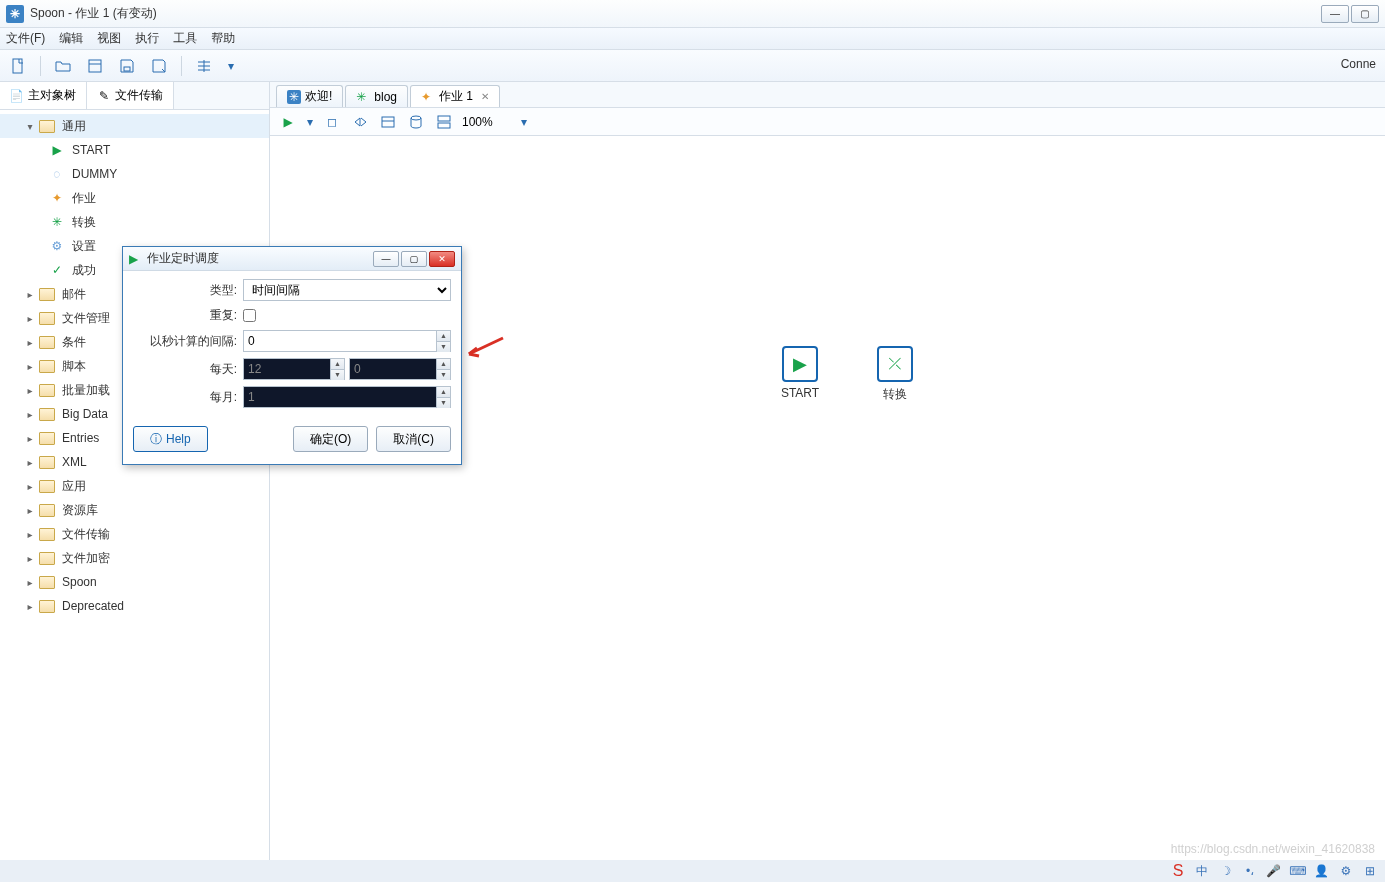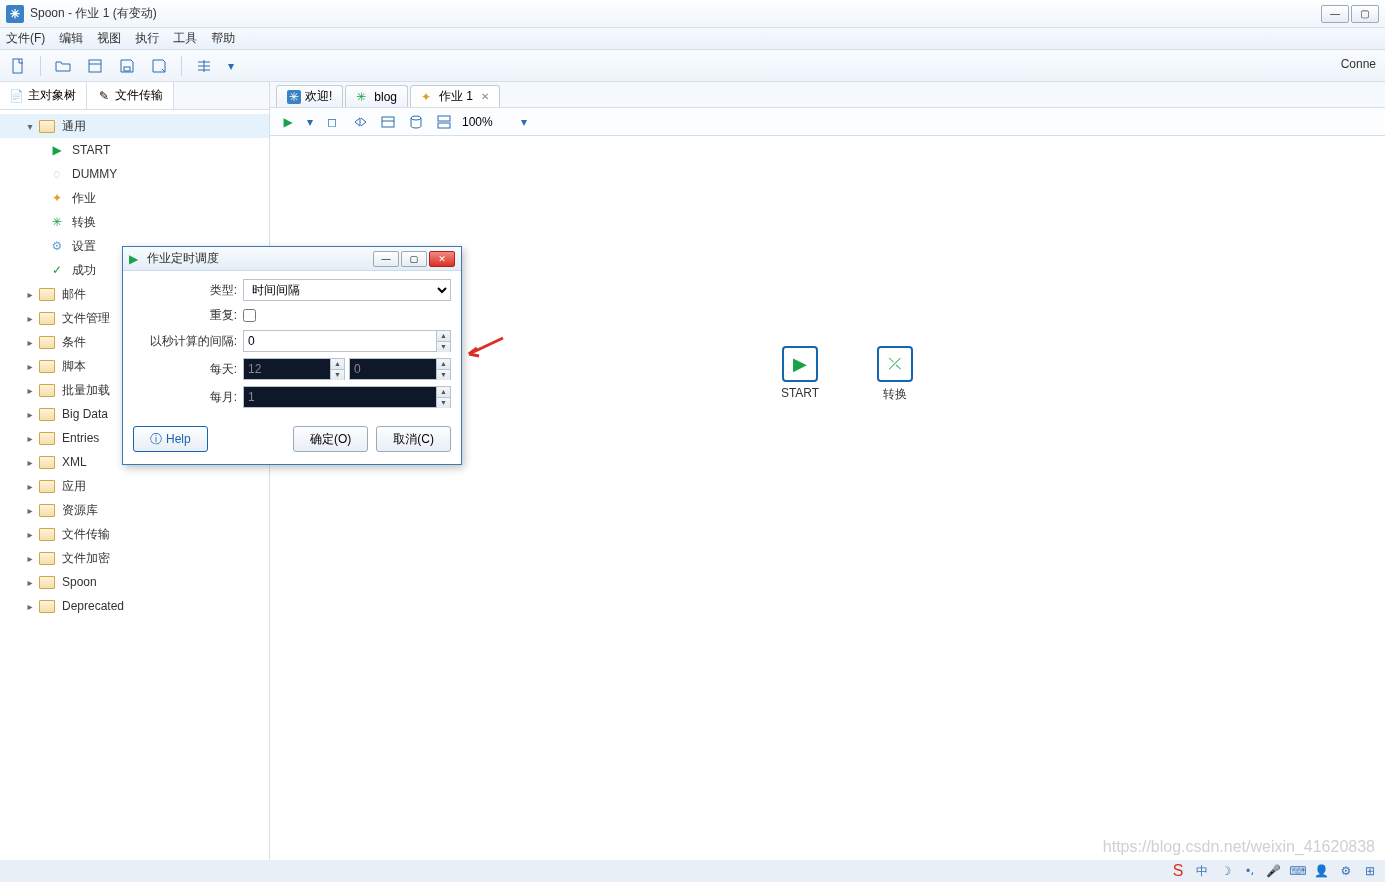--- a/index.html
+++ b/index.html
@@ -70,21 +70,21 @@
 .dlg-foot{ padding:8px 10px 12px; display:flex; align-items:center; gap:8px;}
 .btn{ height:26px; padding:0 16px; border:1px solid #9aaabb; background:linear-gradient(#fdfefe,#e7eef6); border-radius:3px; cursor:pointer;}
 .btn.help{ display:flex; align-items:center; gap:4px; color:#1565b0; border-color:#1565b0;}
 .dlg-foot .spacer{ flex:1;}
 .conn-label{ position:absolute; right:9px; top:57px; color:#333;}
 
 .folder-icon{ width:16px; height:13px; border:1px solid #c9a84a; background:linear-gradient(#fff3d6,#f5deab); border-radius:1px;}
 .arrow-red{ position:absolute; left:465px; top:336px; }
 .taskbar { position:absolute; left:0; right:0; bottom:0; height:22px; background:#e9eff6; display:flex; align-items:center; justify-content:flex-end; padding:0 8px; gap:10px; color:#3b74b9;}
 .taskbar .sq{ width:14px; height:14px; display:inline-flex; align-items:center; justify-content:center;}
-.watermark{ position:absolute; right:10px; bottom:26px; color:#d0d0d0; font-size:16px;}
+.watermark{ position:absolute; right:10px; bottom:26px; color:#d0d0d0; font-size:12px;}
 </style>
 </head>
 <body>
 
 <div class="titlebar">
   <span class="logo">✳</span>
   <span>Spoon - 作业 1 (有变动)</span>
   <div class="win-ctrl">
     <span class="wbtn">—</span>
     <span class="wbtn">▢</span>

